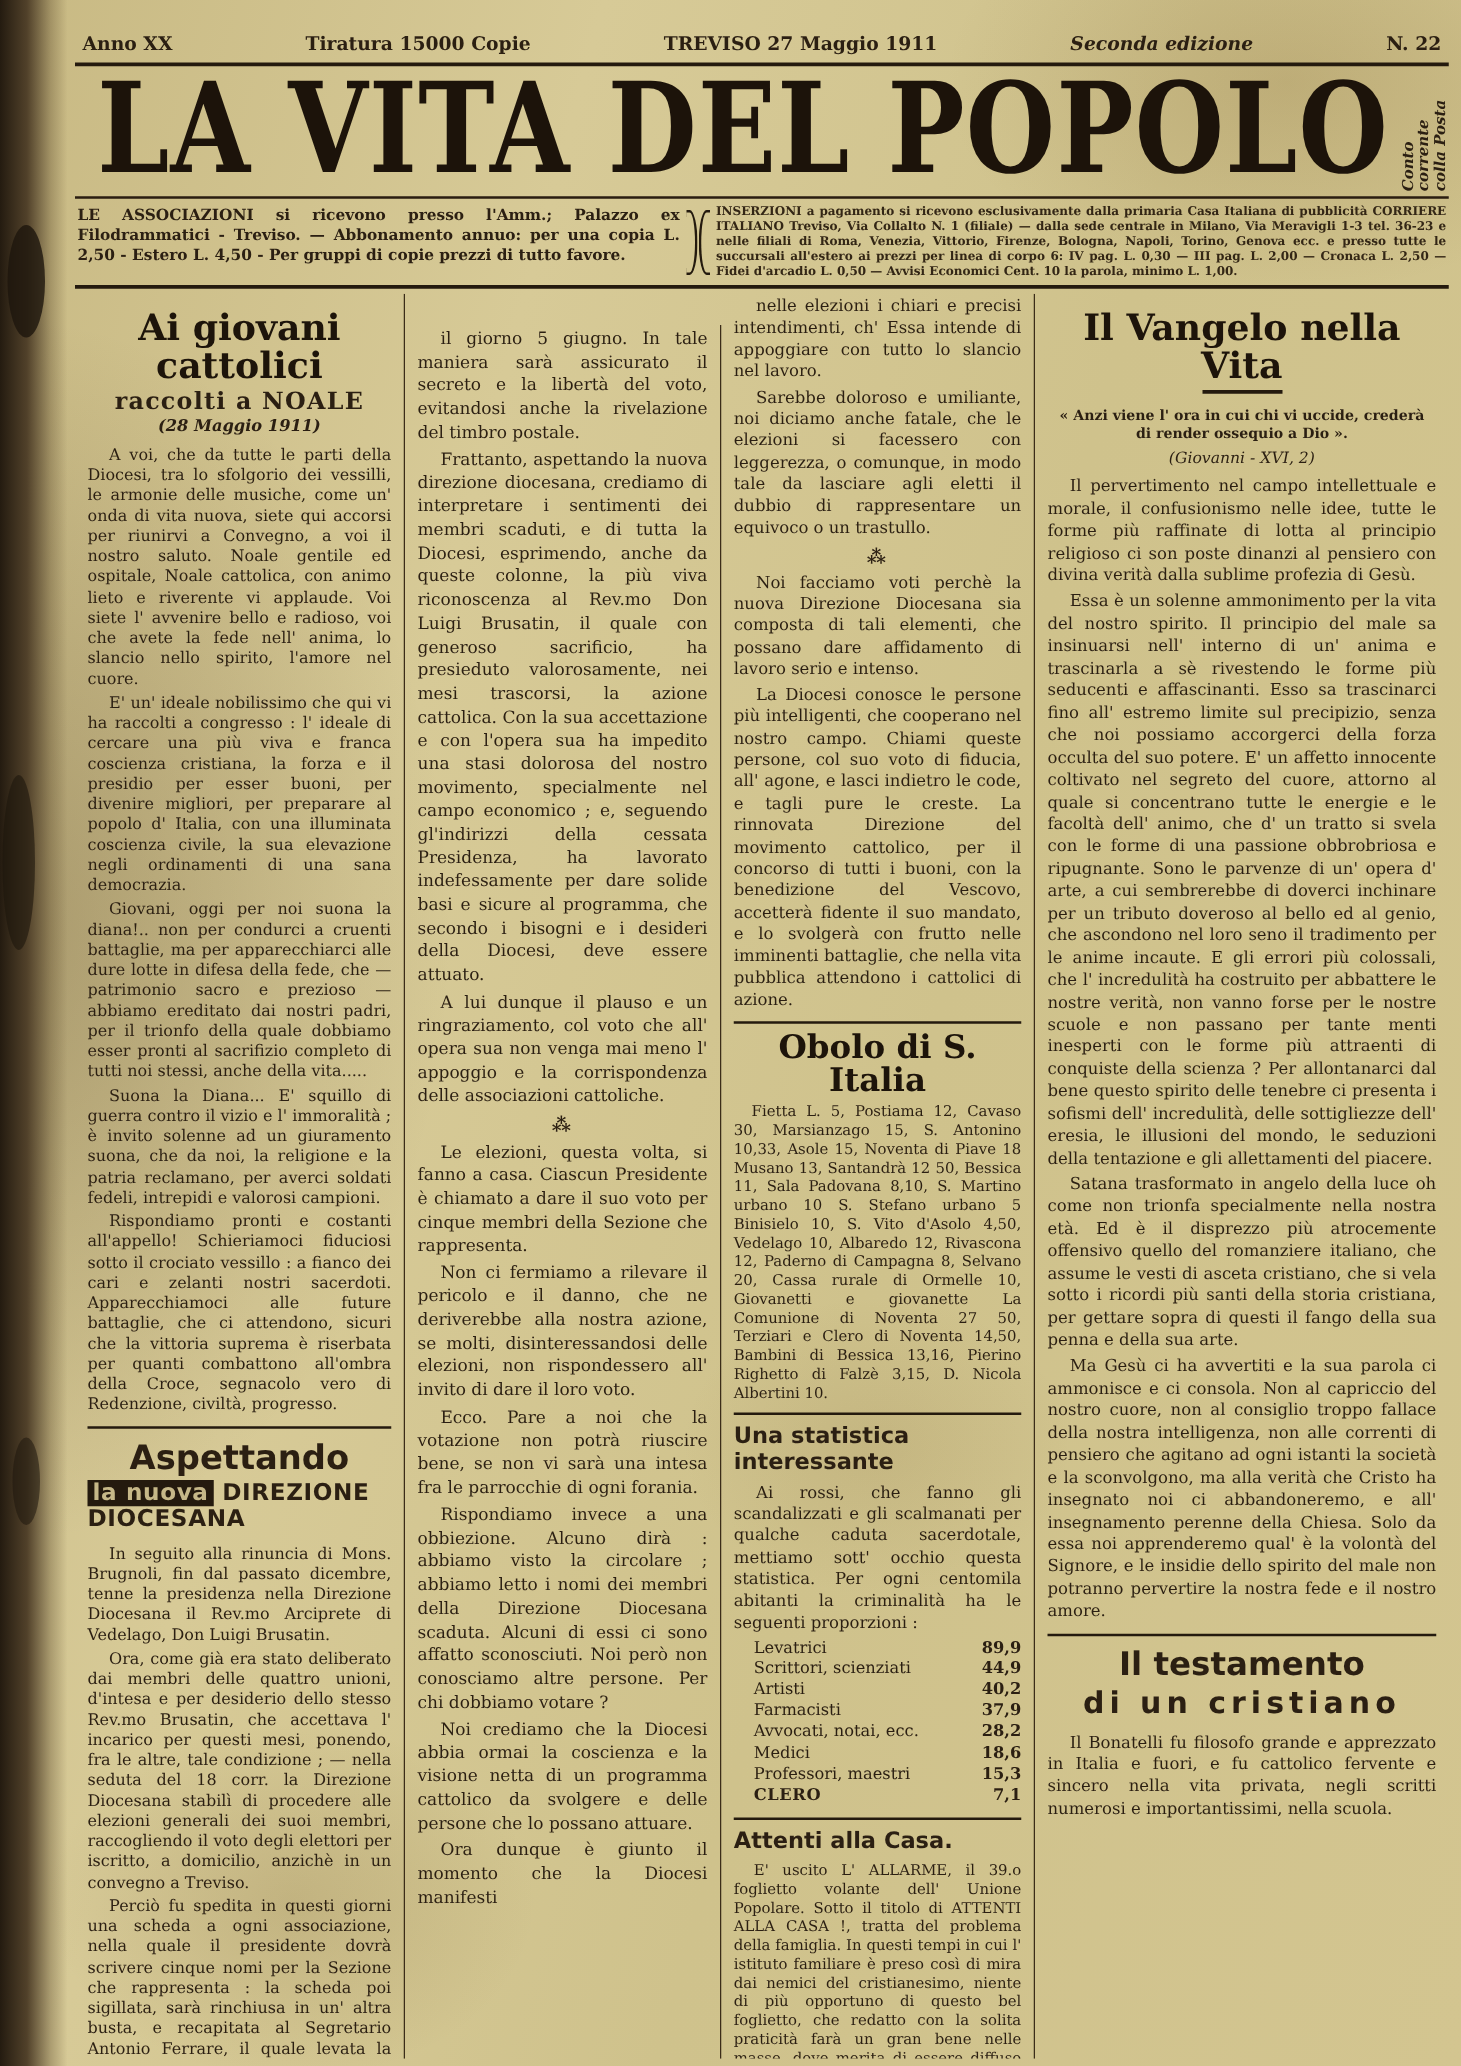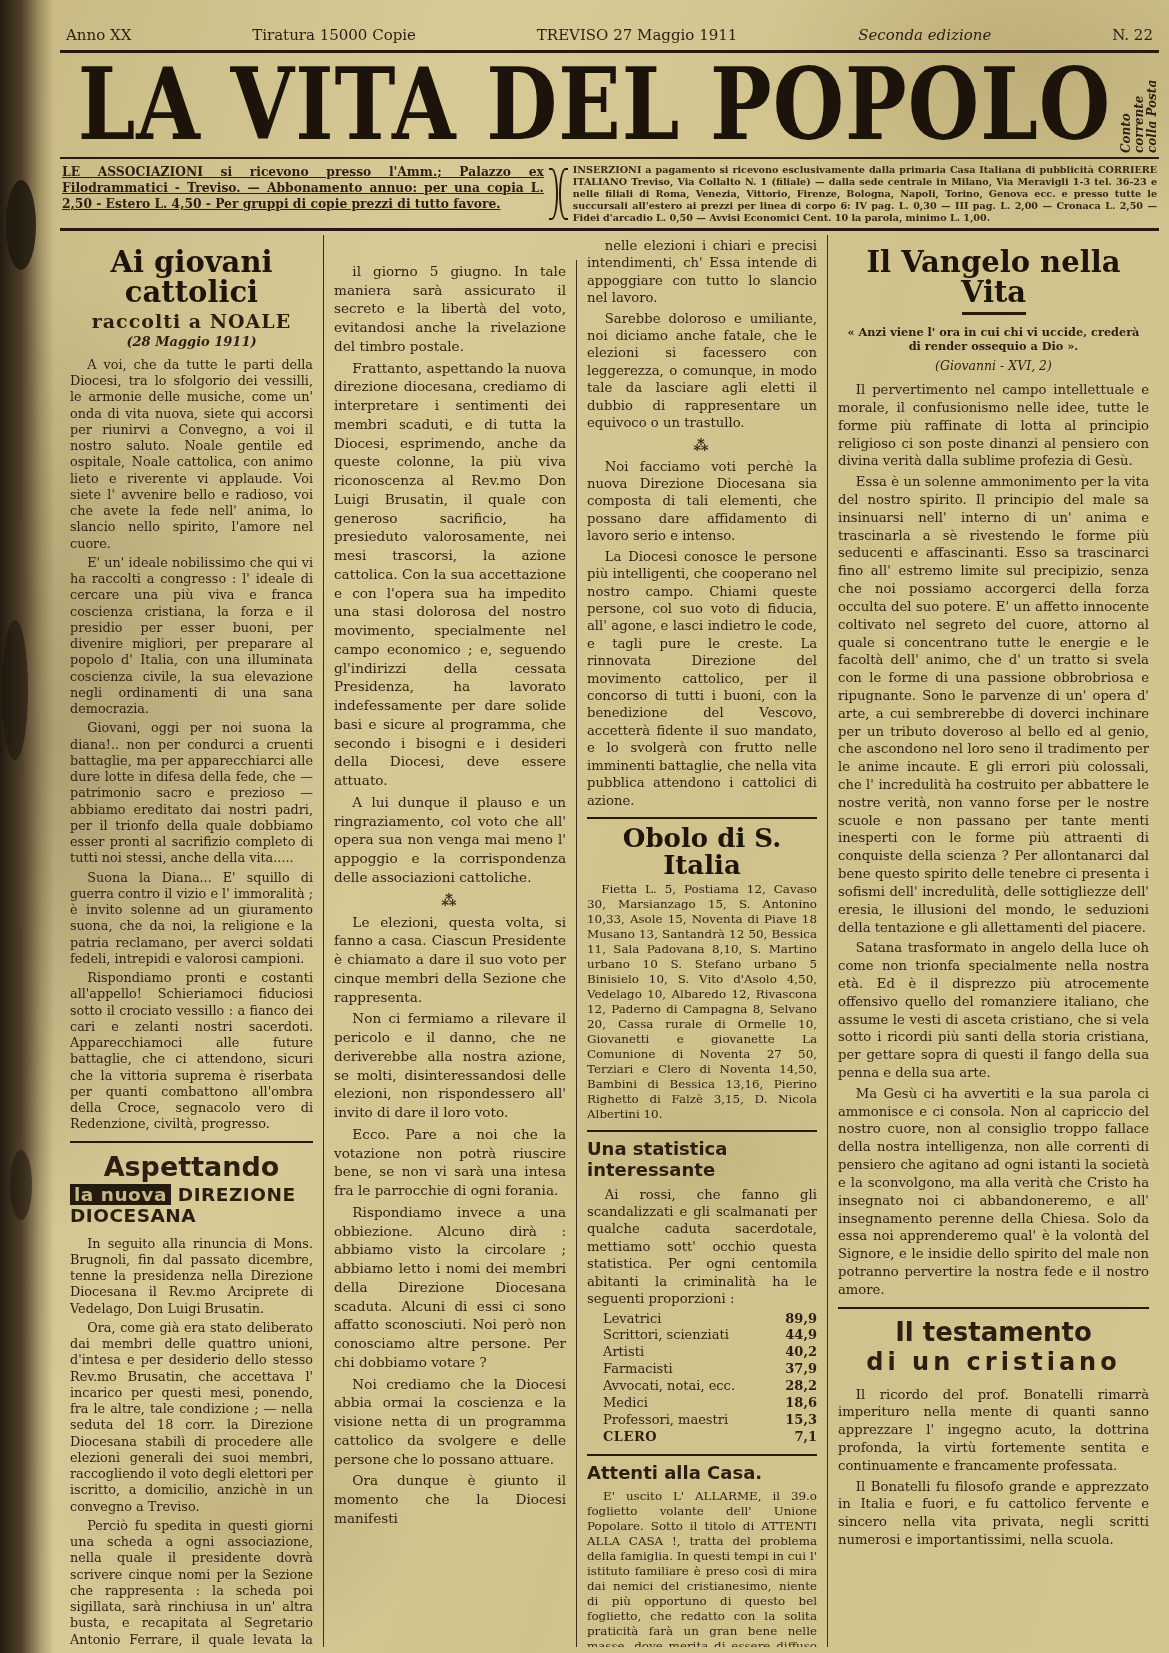--- a/index.html
+++ b/index.html
@@ -14,38 +14,38 @@
       radial-gradient(ellipse 260px 200px at 60% 70%, rgba(115,90,45,.12), transparent 60%),
       linear-gradient(105deg,#c8b983,#d7ca97 30%,#cfc28c 60%,#d3c590);
   }
   .binding{position:absolute;left:0;top:0;width:54px;height:100%;
     background:linear-gradient(90deg,#241b10 0%,#51412a 40%,rgba(90,72,42,.35) 75%,rgba(90,72,42,0));}
   .blob{position:absolute;background:#1d150c;border-radius:50%;opacity:.8;}
   .content{position:absolute;left:60px;top:0;right:10px;bottom:6px;display:flex;flex-direction:column;}
 
   
   .topline{display:flex;justify-content:space-between;align-items:baseline;
-    margin:26px 6px 6px 6px;font-size:15px;font-weight:normal;}
+    margin:26px 6px 6px 6px;font-size:15px;font-weight:bold;}
   .topline .it{font-style:italic;}
   .rule-thick{border:0;border-top:3px solid #241a0e;margin:0;}
   .rule-mid{border:0;border-top:2px solid #2a1d10;margin:0;}
 
   
   .masthead{position:relative;height:104px;display:flex;align-items:center;}
   .masthead .title{
     flex:1;text-align:center;font-weight:bold;font-size:82px;line-height:1;
     letter-spacing:1px;transform:scaleY(1.22);transform-origin:center 60%;
     white-space:nowrap;color:#1c130a;padding-right:30px;}
   .postal{position:absolute;right:0;top:4px;height:96px;display:flex;gap:1px;
     font-size:12px;font-weight:bold;font-style:italic;color:#2b1f12;}
   .postal span{writing-mode:vertical-rl;transform:rotate(180deg);line-height:1.05;}
 
   
   .info{display:flex;align-items:stretch;padding:5px 2px 4px 2px;gap:8px;}
-  .info .left{width:44%;font-size:12.3px;font-weight:bold;line-height:1.3;text-align:justify;text-decoration:underline;}
+  .info .left{width:44%;font-size:12.3px;font-weight:bold;line-height:1.3;text-align:justify;}
   .brace{width:13px;position:relative;flex:none;margin:2px 0;}
   .brace::before,.brace::after{content:"";position:absolute;top:2px;bottom:2px;width:7px;border:2px solid #241a0e;}
   .brace::before{left:-3px;border-left:none;border-radius:0 70% 70% 0/0 50% 50% 0;}
   .brace::after{right:-3px;border-right:none;border-radius:70% 0 0 70%/50% 0 0 50%;}
   .info .right{flex:1;font-size:9.6px;font-weight:bold;line-height:1.25;text-align:justify;color:#332615;}
 
   
   .body{flex:1;display:flex;margin-top:4px;overflow:hidden;}
   .col{overflow:hidden;padding:2px 10px 0 10px;}
   .c1{width:243px;border-right:1.5px solid #3b2c18;}
@@ -210,19 +210,18 @@
         <hr class="short-rule">
         <div class="epigraph">« Anzi viene l' ora in cui chi vi uccide, crederà di render ossequio a Dio ».</div>
         <div class="attrib">(Giovanni - XVI, 2)</div>
         <p class="tx">Il pervertimento nel campo intellettuale e morale, il confusionismo nelle idee, tutte le forme più raffinate di lotta al principio religioso ci son poste dinanzi al pensiero con divina verità dalla sublime profezia di Gesù.</p>
         <p class="tx">Essa è un solenne ammonimento per la vita del nostro spirito. Il principio del male sa insinuarsi nell' interno di un' anima e trascinarla a sè rivestendo le forme più seducenti e affascinanti. Esso sa trascinarci fino all' estremo limite sul precipizio, senza che noi possiamo accorgerci della forza occulta del suo potere. E' un affetto innocente coltivato nel segreto del cuore, attorno al quale si concentrano tutte le energie e le facoltà dell' animo, che d' un tratto si svela con le forme di una passione obbrobriosa e ripugnante. Sono le parvenze di un' opera d' arte, a cui sembrerebbe di doverci inchinare per un tributo doveroso al bello ed al genio, che ascondono nel loro seno il tradimento per le anime incaute. E gli errori più colossali, che l' incredulità ha costruito per abbattere le nostre verità, non vanno forse per le nostre scuole e non passano per tante menti inesperti con le forme più attraenti di conquiste della scienza ? Per allontanarci dal bene questo spirito delle tenebre ci presenta i sofismi dell' incredulità, delle sottigliezze dell' eresia, le illusioni del mondo, le seduzioni della tentazione e gli allettamenti del piacere.</p>
         <p class="tx">Satana trasformato in angelo della luce oh come non trionfa specialmente nella nostra età. Ed è il disprezzo più atrocemente offensivo quello del romanziere italiano, che assume le vesti di asceta cristiano, che si vela sotto i ricordi più santi della storia cristiana, per gettare sopra di questi il fango della sua penna e della sua arte.</p>
         <p class="tx">Ma Gesù ci ha avvertiti e la sua parola ci ammonisce e ci consola. Non al capriccio del nostro cuore, non al consiglio troppo fallace della nostra intelligenza, non alle correnti di pensiero che agitano ad ogni istanti la società e la sconvolgono, ma alla verità che Cristo ha insegnato noi ci abbandoneremo, e all' insegnamento perenne della Chiesa. Solo da essa noi apprenderemo qual' è la volontà del Signore, e le insidie dello spirito del male non potranno pervertire la nostra fede e il nostro amore.</p>
         <hr class="sect-rule">
         <h1 class="h-test sans">Il testamento</h1>
         <h1 class="h-test2 sans">di un cristiano</h1>
-        <p class="tx">Il ricordo del prof. Bonatelli rimarrà imperituro nella mente di quanti sanno apprezzare l' ingegno acuto, la dottrina profonda, la virtù fortemente sentita e continuamente e francamente professata.</p>
         <p class="tx">Il Bonatelli fu filosofo grande e apprezzato in Italia e fuori, e fu cattolico fervente e sincero nella vita privata, negli scritti numerosi e importantissimi, nella scuola.</p>
       </div>
 
     </div>
   </div>
 </div>
 
 </body></html>

